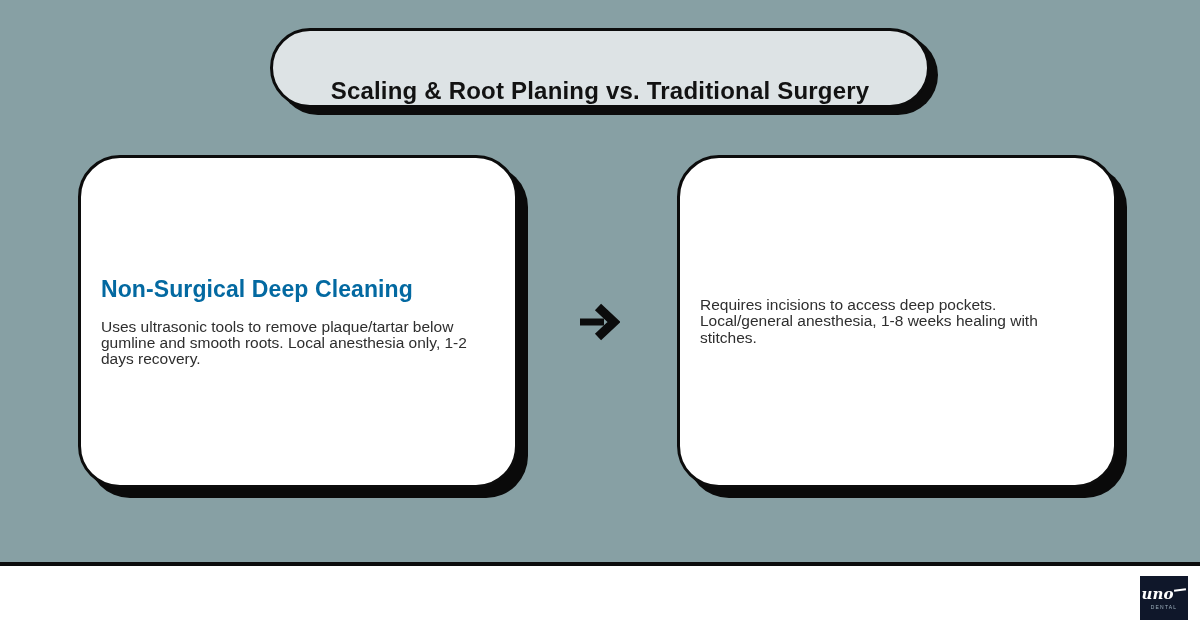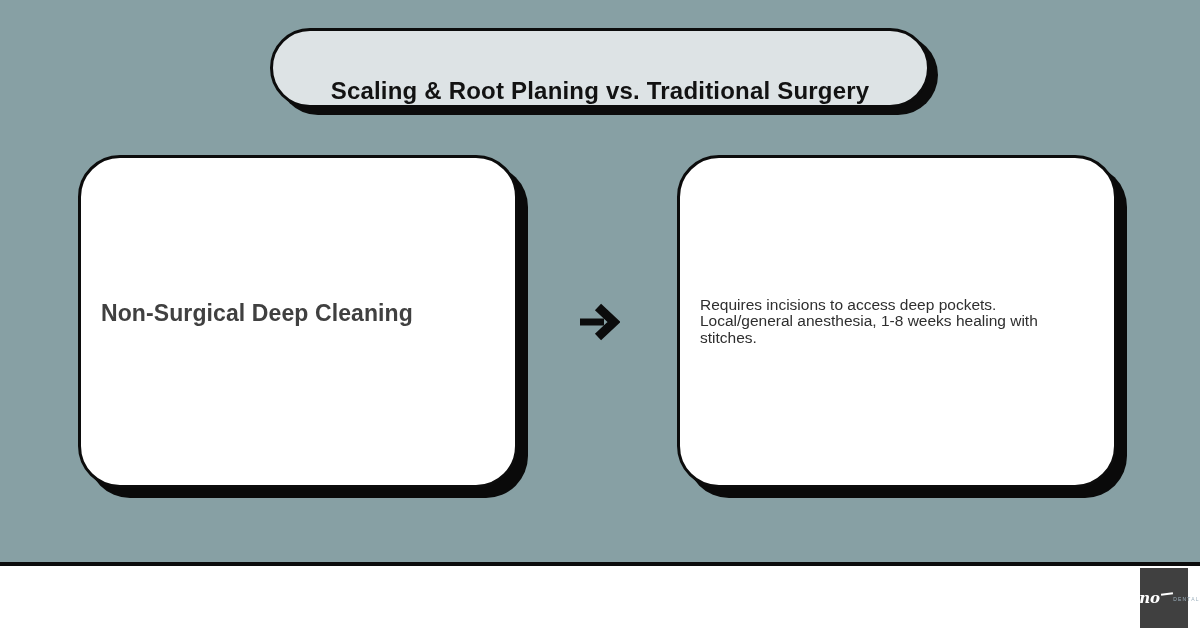--- a/index.html
+++ b/index.html
@@ -56,21 +56,21 @@
     border: 3px solid #0c0c0c;
     border-radius: 42px;
     box-shadow: 10px 10px 0 #0a0a0a;
     display: flex; flex-direction: column; justify-content: center;
     padding: 0 28px 0 20px;
   }
   .card h2 {
     margin: 0 0 16px 0;
     font-size: 23px;
     font-weight: 700;
-    color: #404040;
+    color: #0369a1;
     letter-spacing: 0.1px;
   }
   .card p {
     margin: 0;
     max-width: 392px;
     font-size: 15.5px;
     line-height: 1.05;
     color: #2e2e2e;
   }
 
@@ -81,23 +81,23 @@
   }
 
   
   .footer {
     flex: 1;
     background: #ffffff;
     display: flex; align-items: center; justify-content: flex-end;
     padding-right: 12px;
   }
   .logo {
-    width: 48px; height: 60px;
-    background: #404040;
-    display: flex; flex-direction: row;
+    width: 48px; height: 44px;
+    background: #0f172a;
+    display: flex; flex-direction: column;
     align-items: center; justify-content: center;
     box-sizing: border-box;
   }
   .logo-row { display: flex; align-items: center; }
   .logo-script {
     font-family: "DejaVu Serif", serif;
     font-style: italic;
     font-weight: 700;
     font-size: 15px;
     color: #ffffff;
@@ -125,20 +125,21 @@
   <div class="main">
 
     <div class="title-pill">
       <span>Scaling &amp; Root Planing vs. Traditional Surgery</span>
     </div>
 
     <div class="cards-row">
 
       <div class="card">
         <h2>Non-Surgical Deep Cleaning</h2>
+        <p>Uses ultrasonic tools to remove plaque/tartar below gumline and smooth roots. Local anesthesia only, 1-2 days recovery.</p>
       </div>
 
       <div class="arrow-wrap">
         <svg width="44" height="42" viewBox="0 0 44 42" aria-hidden="true">
           <path d="M4 21 H28" stroke="#0c0c0c" stroke-width="7" fill="none"></path>
           <path d="M22 6 L38 21 L22 36" stroke="#0c0c0c" stroke-width="9" fill="none"></path>
         </svg>
       </div>
 
       <div class="card">

